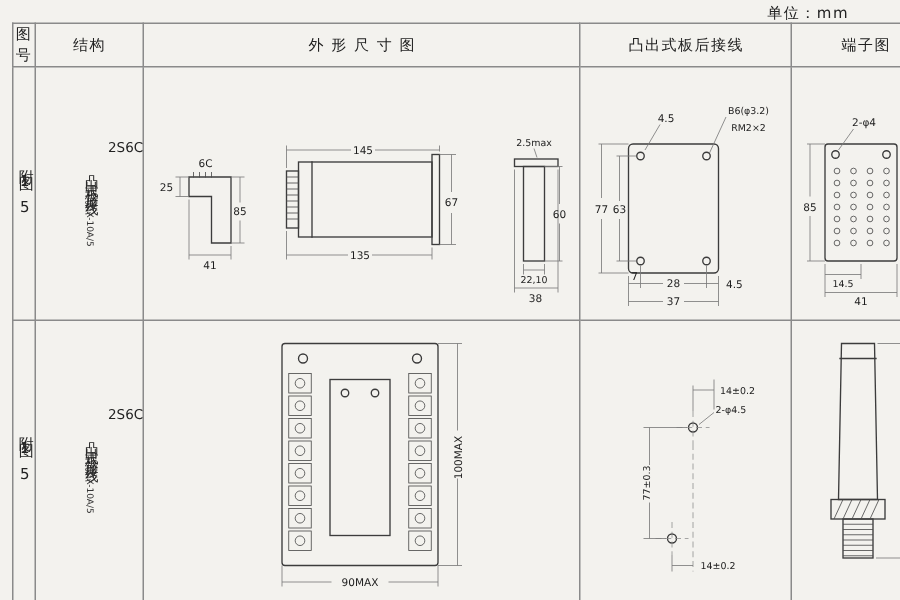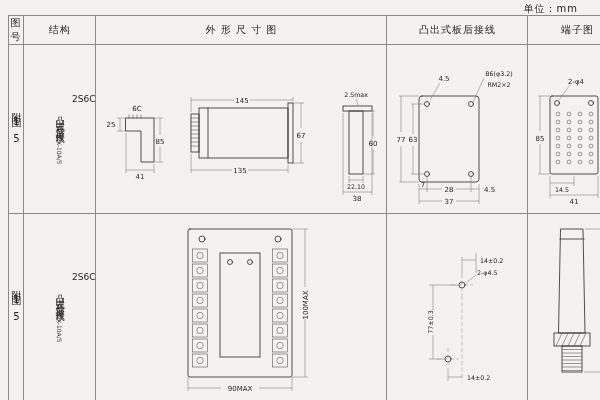--- a/index.html
+++ b/index.html
@@ -4,21 +4,21 @@
 <style>
   * { margin:0; padding:0; box-sizing:border-box; }
   html,body { width:600px; height:400px; }
   body {
     background:#f3f2ee;
     font-family:"DejaVu Sans","Liberation Sans",sans-serif;
     color:#222;
     position:relative;
     overflow:hidden;
   }
-  .unit-label { position:absolute; top:2px; right:22px; font-size:10px; letter-spacing:1px; }
+  .unit-label { position:absolute; top:2px; right:34px; font-size:10px; letter-spacing:1px; }
   table.spec { position:absolute; left:8px; top:15px; border-collapse:collapse; table-layout:fixed;border-radius:17px; }
   td, th { border:1px solid #8a8a8a; padding:0; vertical-align:middle; text-align:center; font-weight:normal; background:transparent; }
   th { font-size:10px; height:20px; letter-spacing:1px; }
   .vtext { writing-mode:vertical-rl; text-orientation:upright; display:inline-block; }
   .fig-no { font-size:10px; letter-spacing:6px; }
   .struct-wrap { display:flex; flex-direction:column; align-items:center; gap:5px; padding:8px 0; }
   .struct-model { font-size:9px;padding-left:48px; }
   .struct-desc { font-size:9px; letter-spacing:3px; }
   .struct-sub { writing-mode:vertical-rl; font-size:6px; color:#333; }
   svg { display:block; margin:0 auto; }

